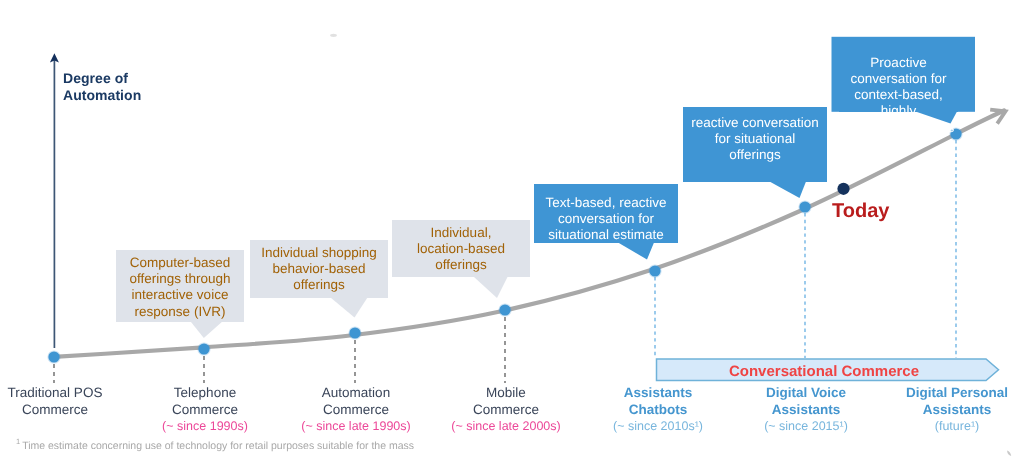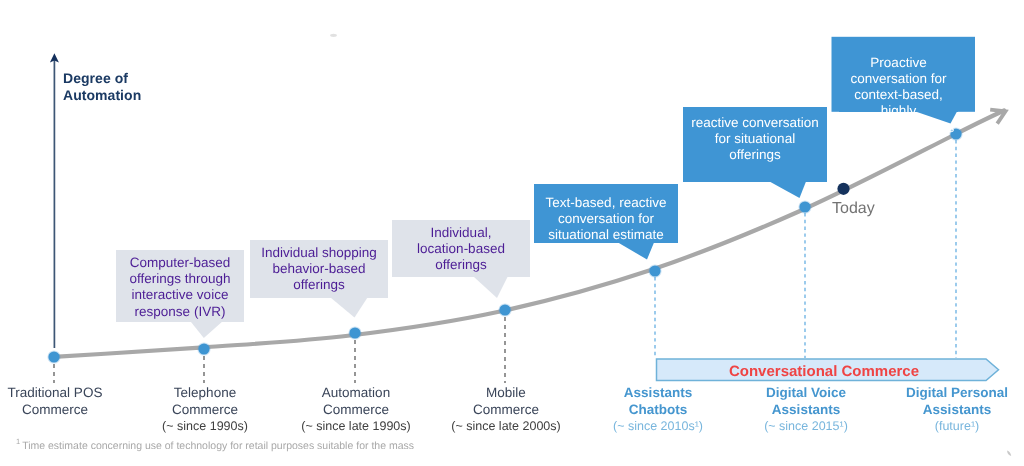--- a/index.html
+++ b/index.html
@@ -10,30 +10,30 @@
   #stage{position:absolute;left:0;top:0;width:1024px;height:466px;background:#fff;transform:translateZ(0);}
   svg#gfx{position:absolute;left:0;top:0;width:1024px;height:466px;}
 
   .axis-label,.callout,.today-label,.xlabel,.banner-label,.footnote{filter:opacity(1);}
   .axis-label{position:absolute;color:#1b3a63;font-size:14px;font-weight:bold;
               line-height:17px;letter-spacing:0.05px;white-space:nowrap;}
 
   .callout{position:absolute;box-sizing:border-box;text-align:center;
            font-size:13.5px;line-height:16.2px;padding-top:5px;}
   .callout .txt{display:block;}
-  .callout.grey{background:#dfe3ea;color:#4c1d95;}
+  .callout.grey{background:#dfe3ea;color:#a16207;}
   .callout.blue{background:#3f95d4;color:#ffffff;}
 
-  .today-label{position:absolute;color:#737373;font-size:16px;font-weight:normal;white-space:nowrap;}
+  .today-label{position:absolute;color:#b91c1c;font-size:20px;font-weight:bold;white-space:nowrap;}
 
   .xlabel{position:absolute;text-align:center;line-height:16.6px;white-space:nowrap;width:200px;}
   .xlabel .t{display:block;font-size:13.5px;}
   .xlabel .s{display:block;font-size:12.5px;}
   .xlabel.navy .t{color:#3a4559;}
-  .xlabel.navy .s{color:#404040;}
+  .xlabel.navy .s{color:#ec4899;}
   .xlabel.blue .t{color:#4596cf;font-weight:bold;}
   .xlabel.blue .s{color:#79b6dd;}
 
   .banner-label{position:absolute;color:#ef4444;font-size:15px;font-weight:bold;
                 white-space:nowrap;text-align:center;}
 
   .footnote{position:absolute;color:#a8a8a8;font-size:10.5px;white-space:nowrap;}
   .footnote sup{font-size:7.5px;vertical-align:super;margin-right:2px;}
 </style>
 </head>

